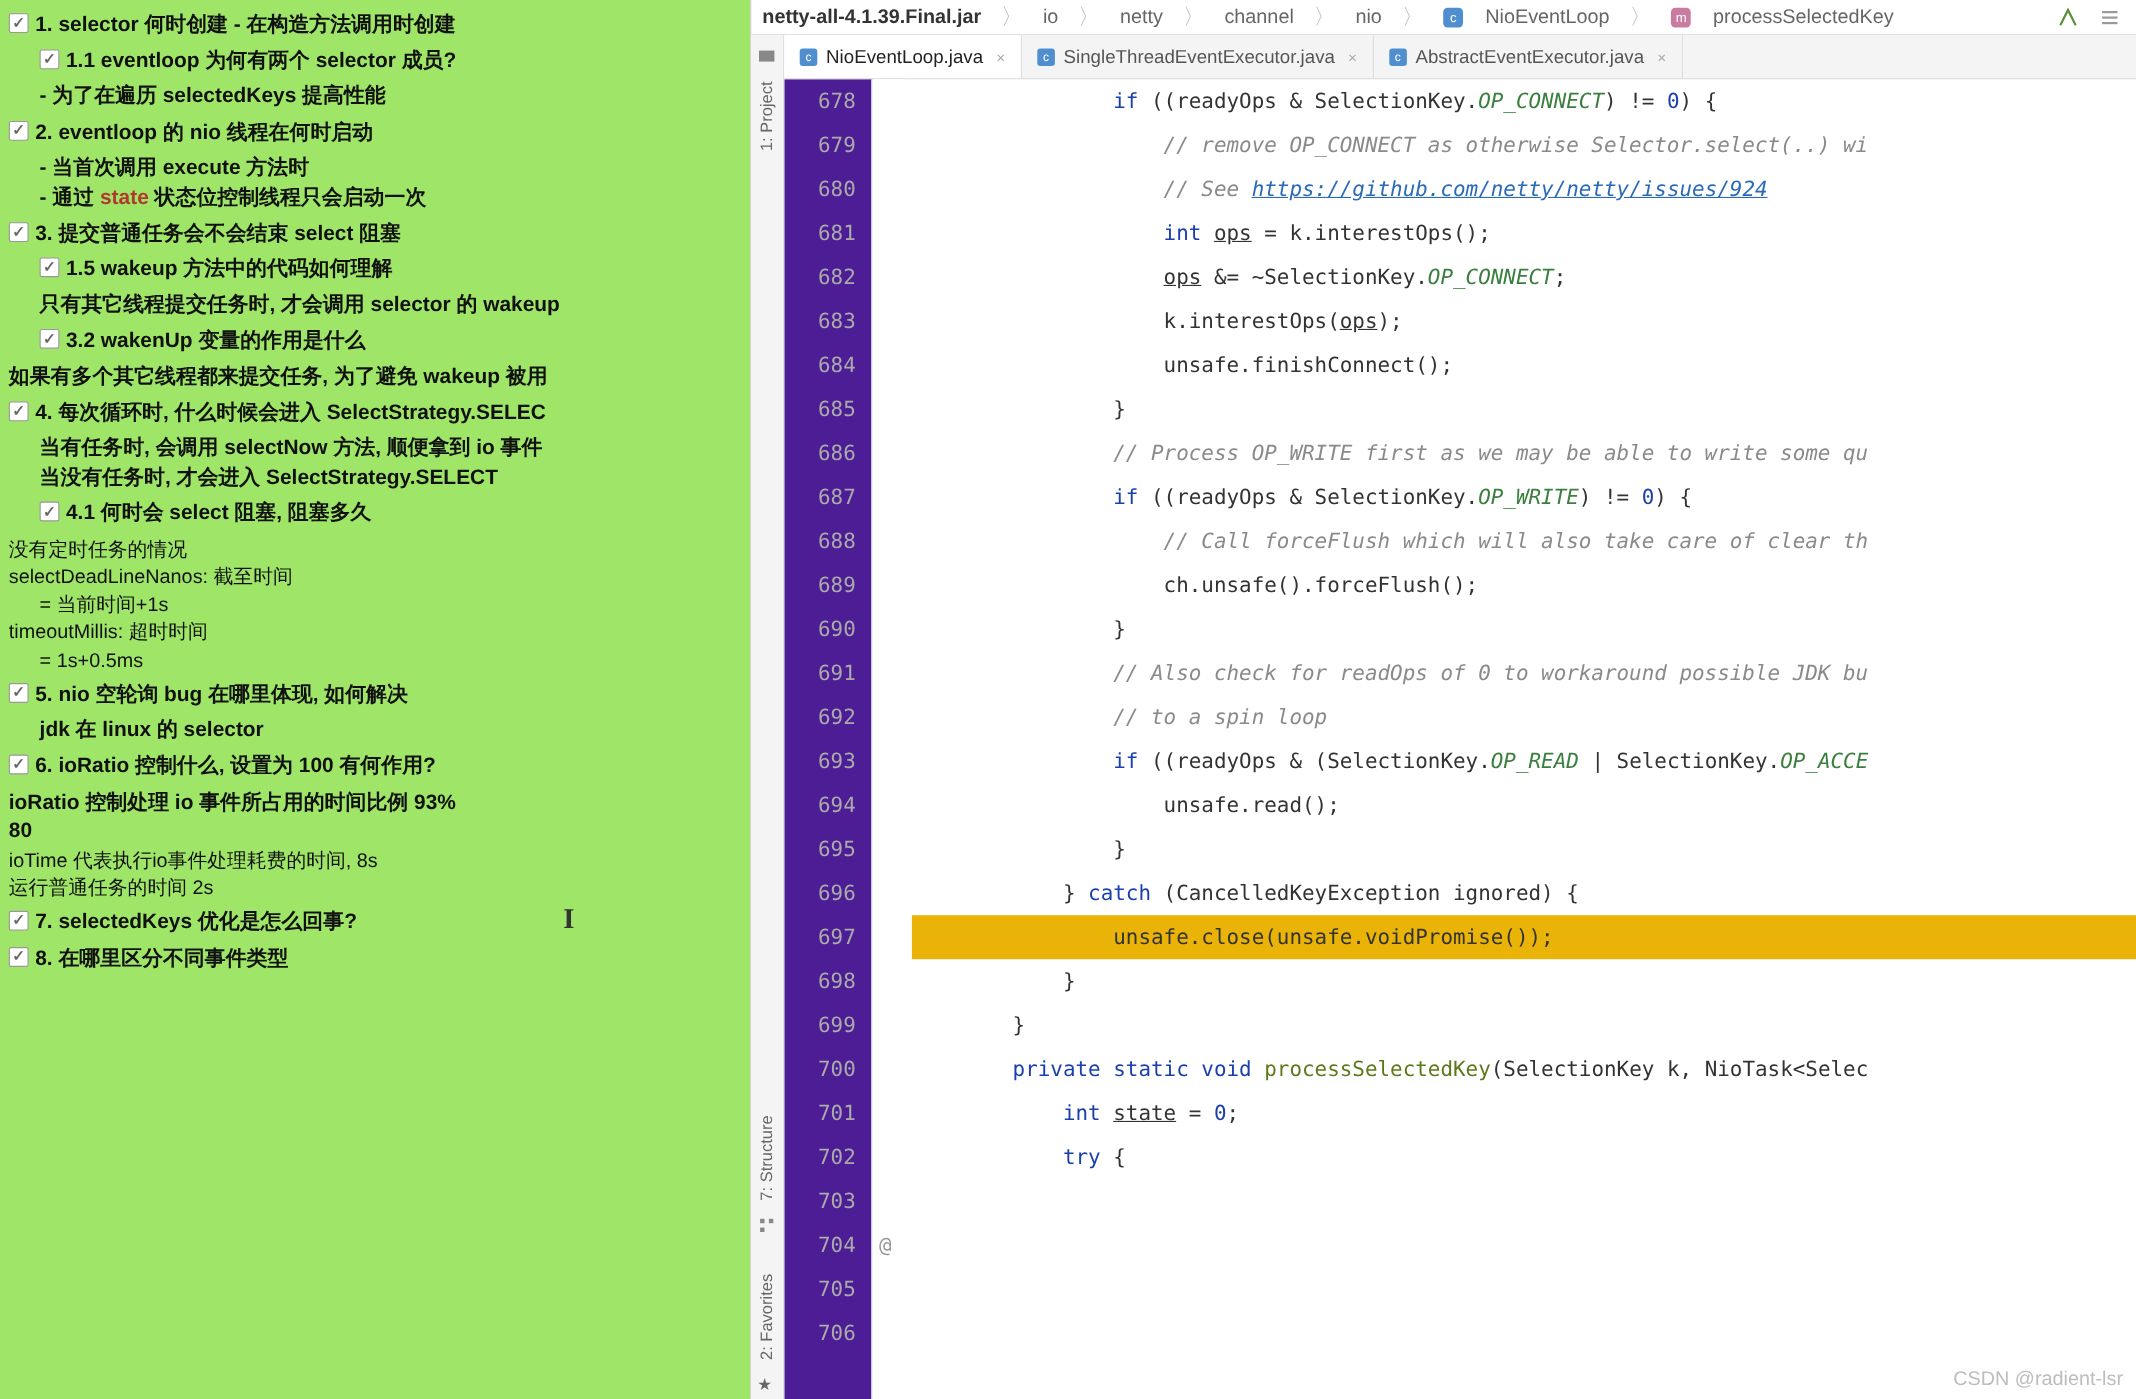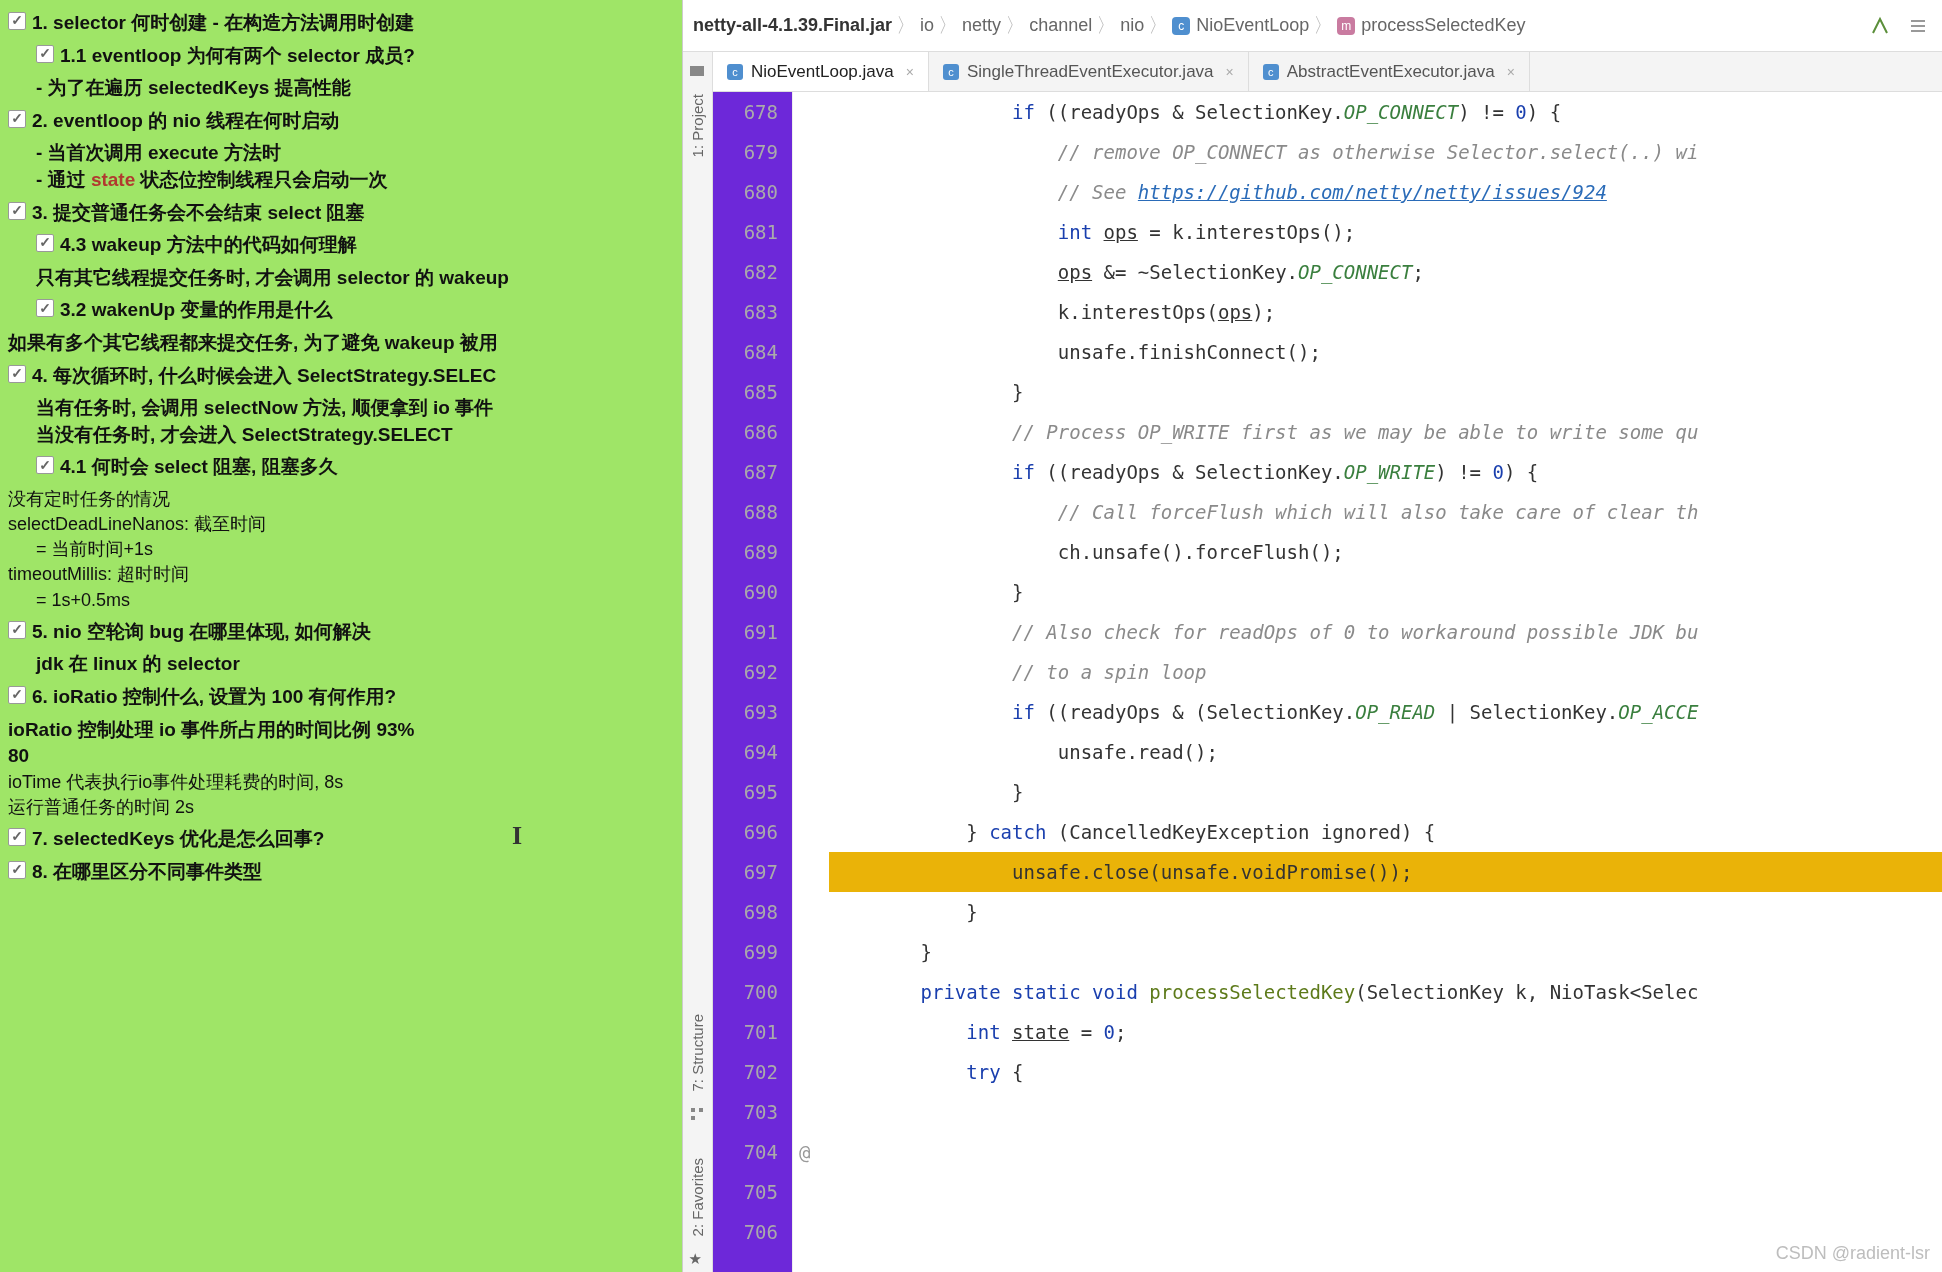--- a/index.html
+++ b/index.html
@@ -8,40 +8,40 @@
 .notes{width:682px;background:#9fe567;padding:4px 8px;overflow:hidden;line-height:1.4;font-size:19px;font-weight:bold;color:#111}
 .note-row{display:flex;align-items:flex-start;margin:6px 0;gap:6px}
 .chk{width:18px;height:18px;flex:0 0 18px;background:#fff;border:1px solid #999;border-radius:2px;display:flex;align-items:center;justify-content:center;font-size:14px;color:#666;margin-top:2px}
 .ind1{padding-left:28px}
 .ind2{padding-left:28px}
 .sub{font-weight:bold}
 .plain{font-weight:normal;font-size:18px}
 .red{color:#b13a2f}
 .ncurs{position:absolute;left:512px;top:818px;font-family:serif;font-size:26px;color:#333}
 .right{flex:1;display:flex;flex-direction:column;border-left:1px solid #ccc}
-.crumb{height:52px;display:flex;align-items:center;padding:0 10px;border-bottom:1px solid #ddd;font-size:18px;color:#666;gap:4px}
+.crumb{height:32px;display:flex;align-items:center;padding:0 10px;border-bottom:1px solid #ddd;font-size:18px;color:#666;gap:18px}
 .crumb .sep{color:#bbb;font-size:20px}
 .crumb .bold{font-weight:bold;color:#333}
 .crumb-ico{width:18px;height:18px;border-radius:4px;display:inline-flex;align-items:center;justify-content:center;font-size:12px;color:#fff;margin-right:2px}
 .ci-c{background:#4f8fcf}
 .ci-m{background:#c97ba0}
 .tools{margin-left:auto;display:flex;gap:10px}
 .tool{width:28px;height:28px;border:1px solid transparent;display:flex;align-items:center;justify-content:center;color:#999}
 .body{flex:1;display:flex}
 .sidetabs{width:30px;background:#f4f4f4;border-right:1px solid #ddd;display:flex;flex-direction:column;align-items:center;padding-top:6px;font-size:15px;color:#666}
 .vtab{writing-mode:vertical-rl;transform:rotate(180deg);padding:10px 2px;cursor:pointer}
 .vico{width:18px;height:18px;margin:4px 0}
 .editor{flex:1;display:flex;flex-direction:column}
 .tabs{height:40px;display:flex;align-items:center;border-bottom:1px solid #ddd;background:#f4f4f4;font-size:17px}
 .tab{height:100%;display:flex;align-items:center;padding:0 14px;gap:8px;color:#555;border-right:1px solid #ddd}
 .tab.active{background:#fff;color:#222}
 .tab .tico{width:16px;height:16px;border-radius:3px;background:#4f8fcf;display:inline-flex;align-items:center;justify-content:center;color:#fff;font-size:11px}
 .tab .x{color:#aaa;font-size:14px;margin-left:4px}
 .code{flex:1;display:flex;font-family:Consolas,Menlo,monospace;font-size:19px;line-height:40px;overflow:hidden}
-.gut{width:80px;text-align:right;color:#aaa;background:#6d28d9;padding-right:14px;border-right:1px solid #eee}
+.gut{width:80px;text-align:right;color:#aaa;background:#4c1d95;padding-right:14px;border-right:1px solid #eee}
 .gw{width:30px;background:#fff}
 .src{flex:1;white-space:pre;color:#333;padding-left:6px}
 .src .kw{color:#1a3fae}
 .src .cf{color:#3a7f3e;font-style:italic}
 .src .cm{color:#8a8a8a;font-style:italic}
 .src .lk{color:#2a6bb8;font-style:italic;text-decoration:underline}
 .src .u{text-decoration:underline}
 .src .mth{color:#5d7a1a}
 .hl{background:#eab308;display:block}
 .wm{position:absolute;right:12px;bottom:8px;color:#bdbdbd;font-size:18px}
@@ -66,21 +66,21 @@
         <span>2. eventloop 的 nio 线程在何时启动</span>
       </div>
     <div class="ind2 sub"><span>- 当首次调用 </span><span>execute 方法时</span></div>
     <div class="ind2 sub"><span>- 通过 </span><span class="red">state</span><span> 状态位控制线程只会启动一次</span></div>
     <div class="note-row">
         <span class="chk">✓</span>
         <span>3. 提交普通任务会不会结束 select 阻塞</span>
       </div>
     <div class="note-row ind1">
         <span class="chk">✓</span>
-        <span>4.3 wakeup 方法中的代码如何理解</span>
+        <span>1.5 wakeup 方法中的代码如何理解</span>
       </div>
     <div class="ind1 sub">只有其它线程提交任务时, 才会调用 selector 的 wakeup</div>
     <div class="note-row ind1">
         <span class="chk">✓</span>
         <span>3.2 wakenUp 变量的作用是什么</span>
       </div>
     <div class="sub">如果有多个其它线程都来提交任务, 为了避免 wakeup 被用</div>
     <div class="note-row">
         <span class="chk">✓</span>
         <span>4. 每次循环时, 什么时候会进入 SelectStrategy.SELEC</span>

